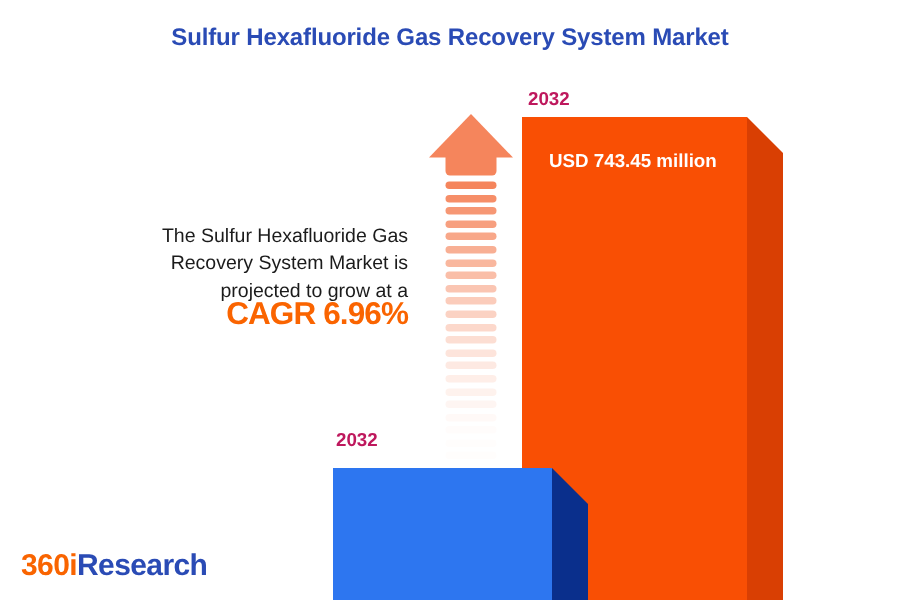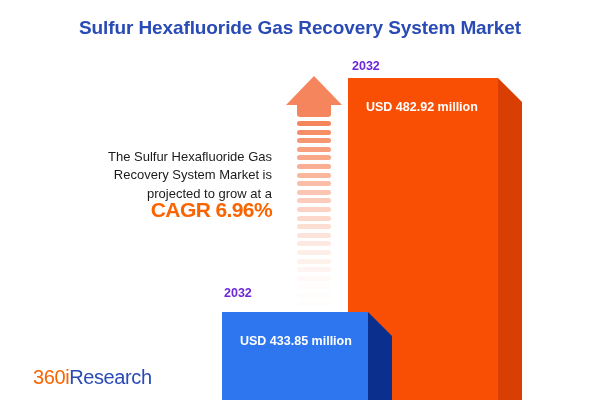--- a/index.html
+++ b/index.html
@@ -20,21 +20,21 @@
     overflow: hidden;
   }
 
   
   .title {
     position: absolute;
     left: 0;
     top: 17px;
     width: 600px;
     text-align: center;
-    font-size: 19px;
+    font-size: 16px;
     font-weight: bold;
     letter-spacing: -0.1px;
     color: #2a4bb5;
     white-space: nowrap;
   }
 
   
   .statement {
     position: absolute;
     left: 60px;
@@ -153,37 +153,36 @@
     font-weight: bold;
     white-space: nowrap;
   }
   #value-2032 { left: 18px; top: 22px; }
   #value-2024 { left: 18px; top: 22px; }
 
   .year-label {
     position: absolute;
     font-size: 12.5px;
     font-weight: bold;
-    color: #6d28d9;
+    color: #be185d;
     white-space: nowrap;
     text-align: right;
   }
   #year-2032 { left: 352px; top: 59px; }
   #year-2024 { left: 224px; top: 286px; }
 
   
   .logo {
     position: absolute;
     left: 14px;
     top: 366px;
     font-size: 20px;
-    font-weight: normal;
+    font-weight: bold;
     letter-spacing: -0.4px;
     white-space: nowrap;
-    margin-left: 19px;
   }
   .logo-360 { color: #f96400; }
   .logo-research { color: #2a4bb5; }
 </style>
 </head>
 <body>
 
 <div id="canvas">
 
   <div class="title">Sulfur Hexafluoride Gas Recovery System Market</div>
@@ -217,27 +216,26 @@
         <div class="arrow-bar" style="opacity: 0.026;"></div>
         <div class="arrow-bar" style="opacity: 0.02;"></div>
         <div class="arrow-bar" style="opacity: 0.02;"></div>
       </div>
   </div>
 
   <div class="year-label" id="year-2032">2032</div>
   <div class="bar" id="bar-2032">
     <div class="bar-face"></div>
     <div class="bar-side"></div>
-    <div class="bar-value" id="value-2032">USD 482.92 million</div>
+    <div class="bar-value" id="value-2032">USD 743.45 million</div>
   </div>
 
   <div class="year-label" id="year-2024">2032</div>
   <div class="bar" id="bar-2024">
     <div class="bar-face"></div>
     <div class="bar-side"></div>
-    <div class="bar-value" id="value-2024">USD 433.85 million</div>
   </div>
 
   <div class="logo">
     <span class="logo-360">360i</span><span class="logo-research">Research</span>
   </div>
 
 </div>
 
 </body></html>

